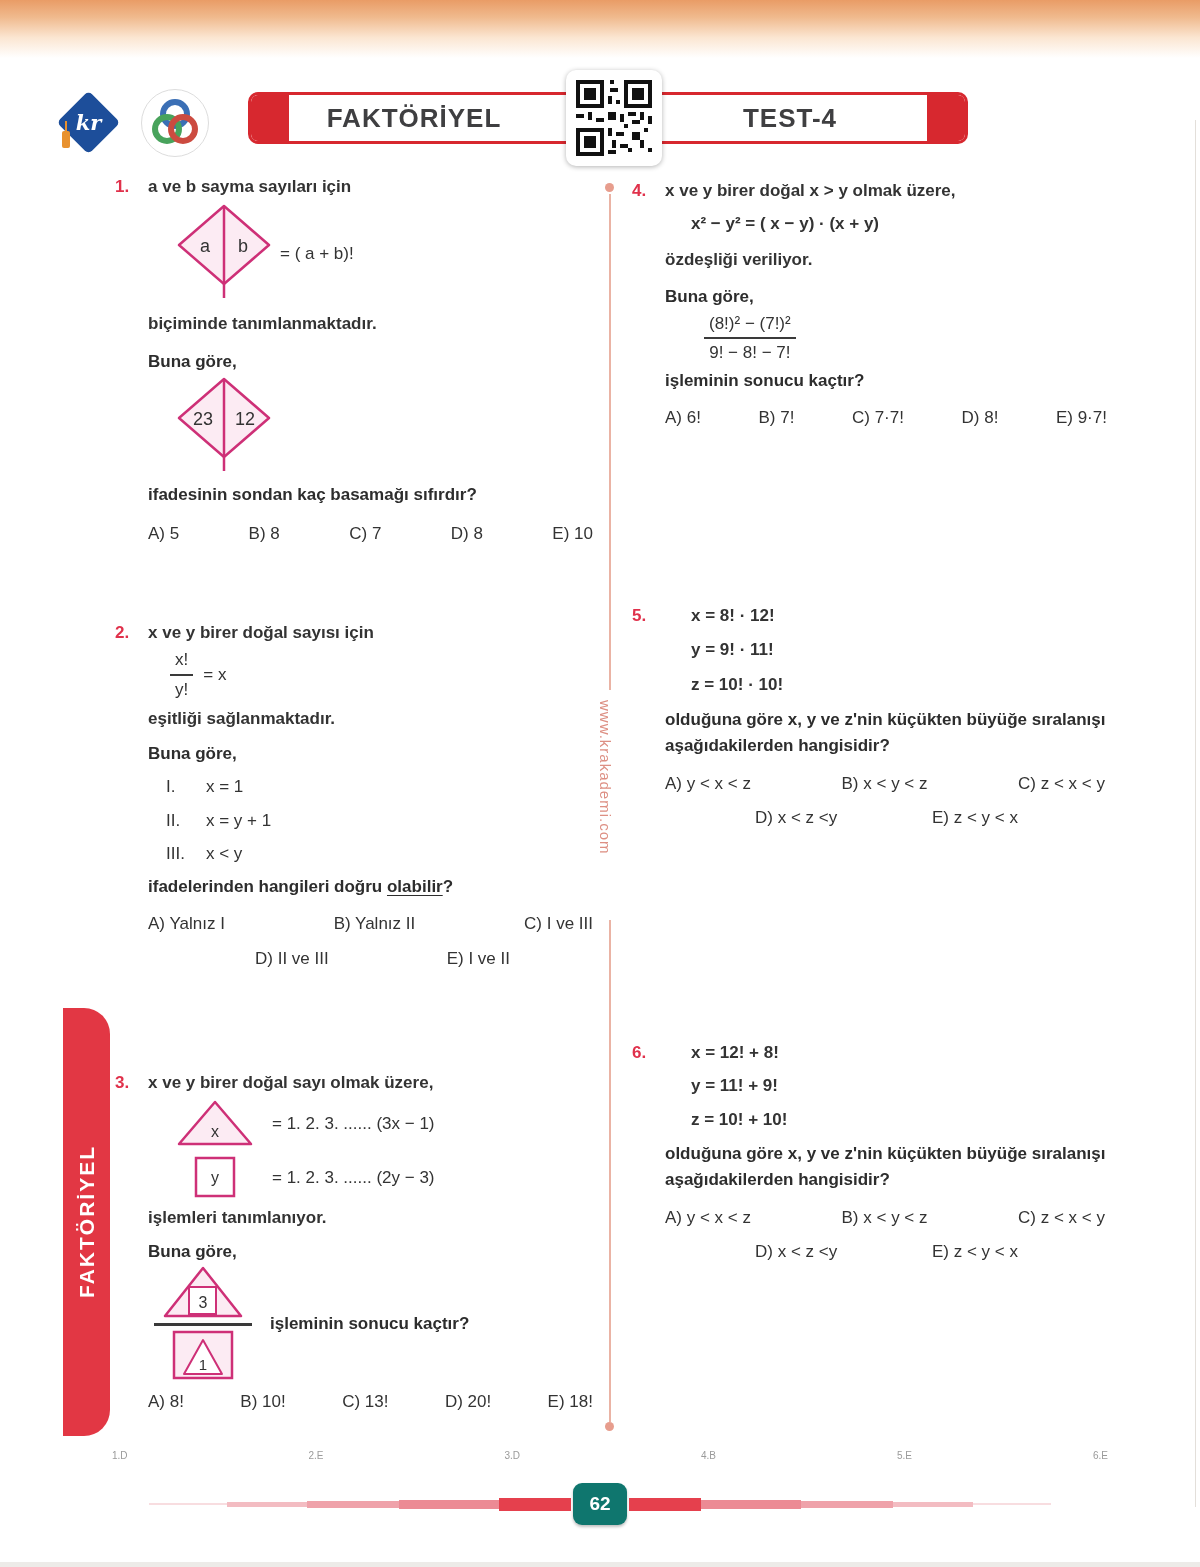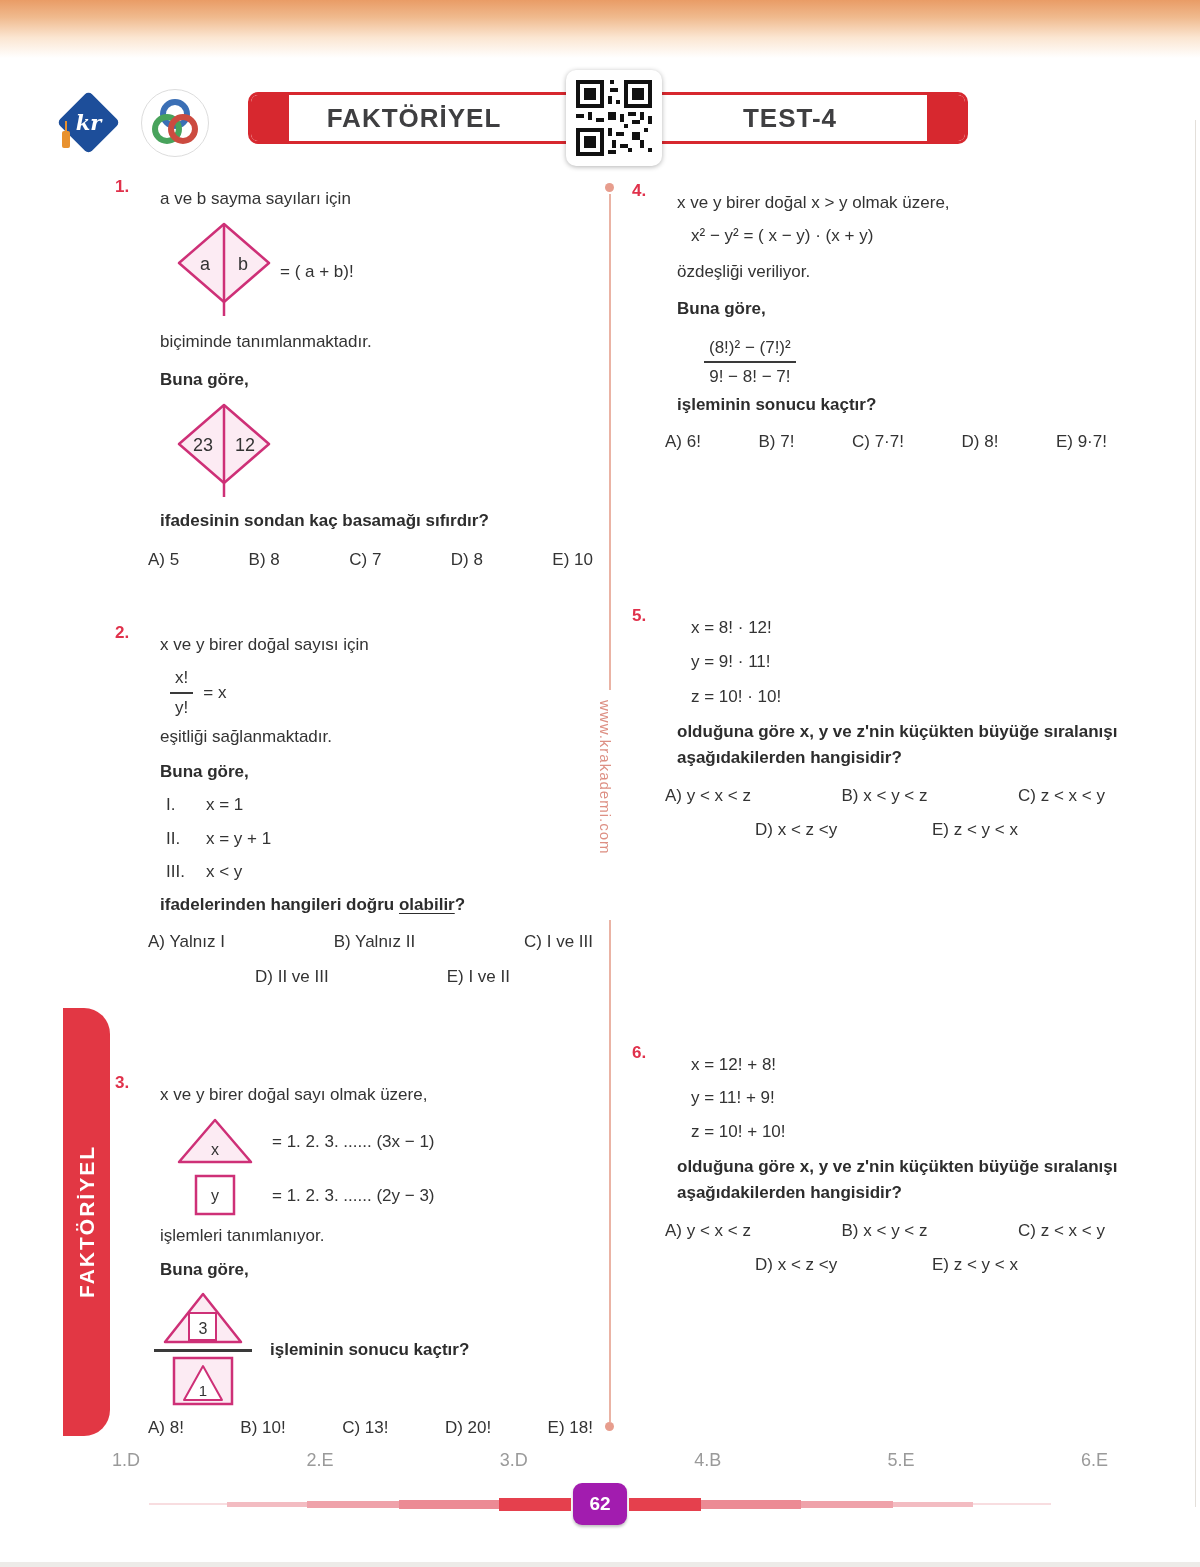--- a/index.html
+++ b/index.html
@@ -38,42 +38,42 @@
   
   .side-tab{position:absolute;left:63px;top:1008px;width:47px;height:428px;background:#e23744;
         border-radius:0 26px 26px 0;display:flex;align-items:center;justify-content:center;}
   .side-tab span{writing-mode:vertical-rl;transform:rotate(180deg);color:#fff;font-weight:bold;
         font-size:21px;letter-spacing:2px;}
 
   
   .q{position:absolute;display:flex;font-size:17px;line-height:1.25;}
   .qnum{color:#e0314b;font-weight:bold;width:33px;flex:none;}
   .qbody{flex:1;}
-  .q p{margin:12px;}
+  .q p{margin:0;font-weight:bold;}
   .bold{font-weight:bold;color:#2d2d2d;}
   .ul{text-decoration:underline;text-underline-offset:3px;}
   .row{display:flex;align-items:center;}
   .opts{display:flex;justify-content:space-between;}
   .frac{display:inline-flex;flex-direction:column;align-items:center;}
   .frac .num{padding:0 5px 3px;border-bottom:2px solid #3a3a3a;text-align:center;}
   .frac .den{padding-top:3px;text-align:center;}
   .shape-col{display:flex;justify-content:center;width:78px;flex:none;}
   svg text{font-family:"Liberation Sans",sans-serif;}
 
   
   .ritem{display:flex;margin-top:12px;}
   .rn{width:40px;margin-left:18px;}
 
   
   .akey{position:absolute;left:112px;top:1450px;width:996px;display:flex;justify-content:space-between;
-        color:#9a9a9a;font-size:18px;}
+        color:#9a9a9a;font-size:10px;}
   .foot-bar{position:absolute;left:0;right:0;top:1482px;height:44px;display:flex;
         align-items:center;justify-content:center;}
   .seg{flex:none;}
-  .page-badge{flex:none;width:54px;height:42px;background:#a21caf;border-radius:9px;color:#fff;
+  .page-badge{flex:none;width:54px;height:42px;background:#0f766e;border-radius:9px;color:#fff;
         font-weight:bold;font-size:19px;display:flex;align-items:center;justify-content:center;
         box-shadow:0 2px 3px rgba(0,0,0,.25);margin:0 2px;}
 </style>
 </head>
 <body>
 
 <div class="page">
   <div class="top-grad"></div>
   <div class="edge-r"></div>
   <div class="edge-b"></div>

